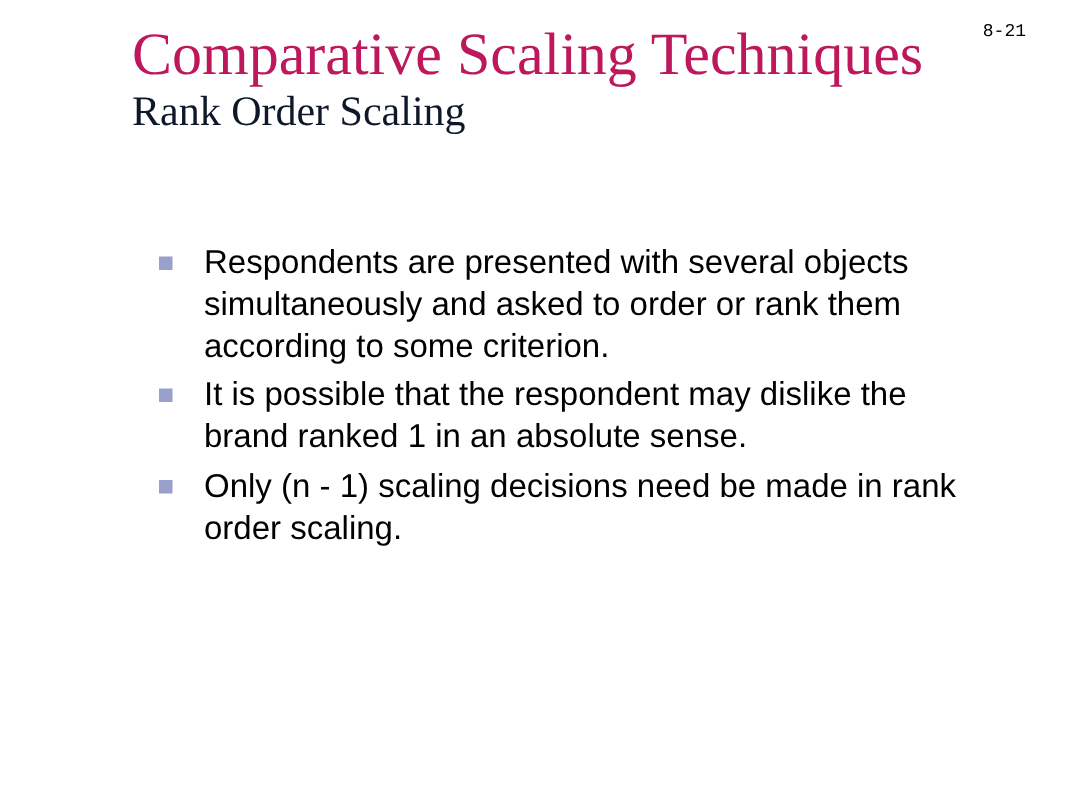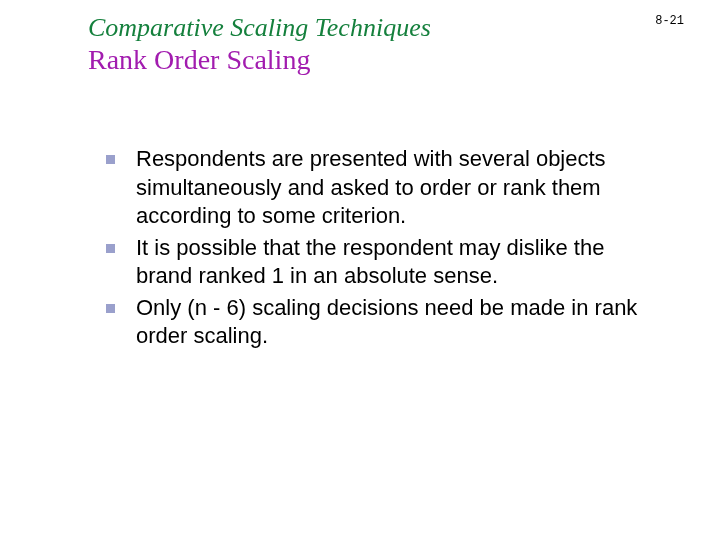--- a/index.html
+++ b/index.html
@@ -21,30 +21,29 @@
   }
   .page-num {
     position: absolute;
     top: 14px;
     right: 36px;
     font-size: 12px;
     font-family: Liberation Mono, monospace;
   }
   .title-main {
     font-family: "Times New Roman", Times, serif;
-    font-style: italic;
-    font-size: 26px;
-    color: #15803d;
+    font-size: 40px;
+    color: #be185d;
     line-height: 1.1;
     margin: 0;
   }
   .title-sub {
     font-family: "Times New Roman", Times, serif;
     font-size: 28px;
-    color: #a21caf;
+    color: #0f172a;
     line-height: 1.1;
     margin: 2px 0 0 0;
   }
   .body {
     margin-top: 70px;
     padding-left: 26px;
   }
   .item {
     position: relative;
     font-size: 22px;
@@ -80,18 +79,18 @@
     </div>
 
     <div class="item">
       <span class="bullet"></span>
       <span>It is possible that the respondent may dislike the brand ranked 1 in an absolute sense.</span>
     </div>
 
 
     <div class="item">
       <span class="bullet"></span>
-      <span>Only (n - 6) scaling decisions need be made in rank order scaling.</span>
+      <span>Only (n - 1) scaling decisions need be made in rank order scaling.</span>
     </div>
 
   </div>
 
 </div>
 
 </body></html>

